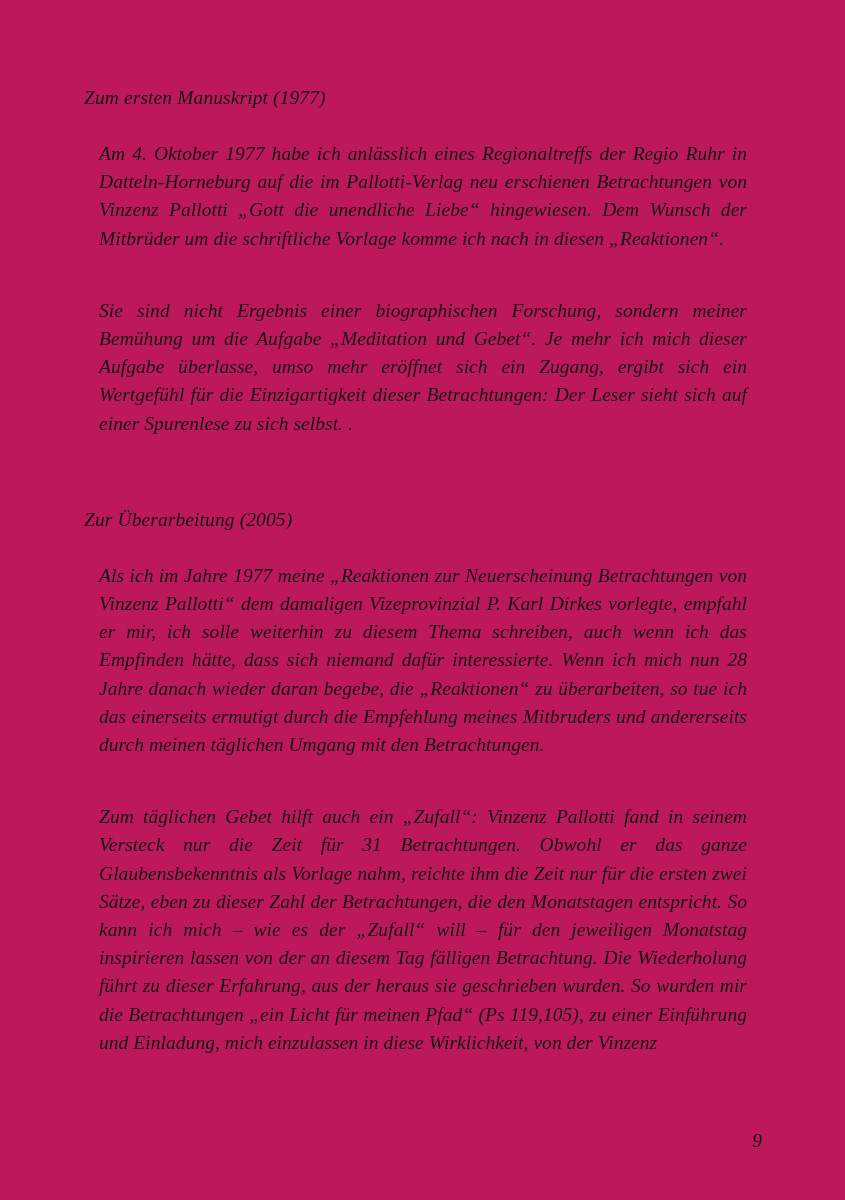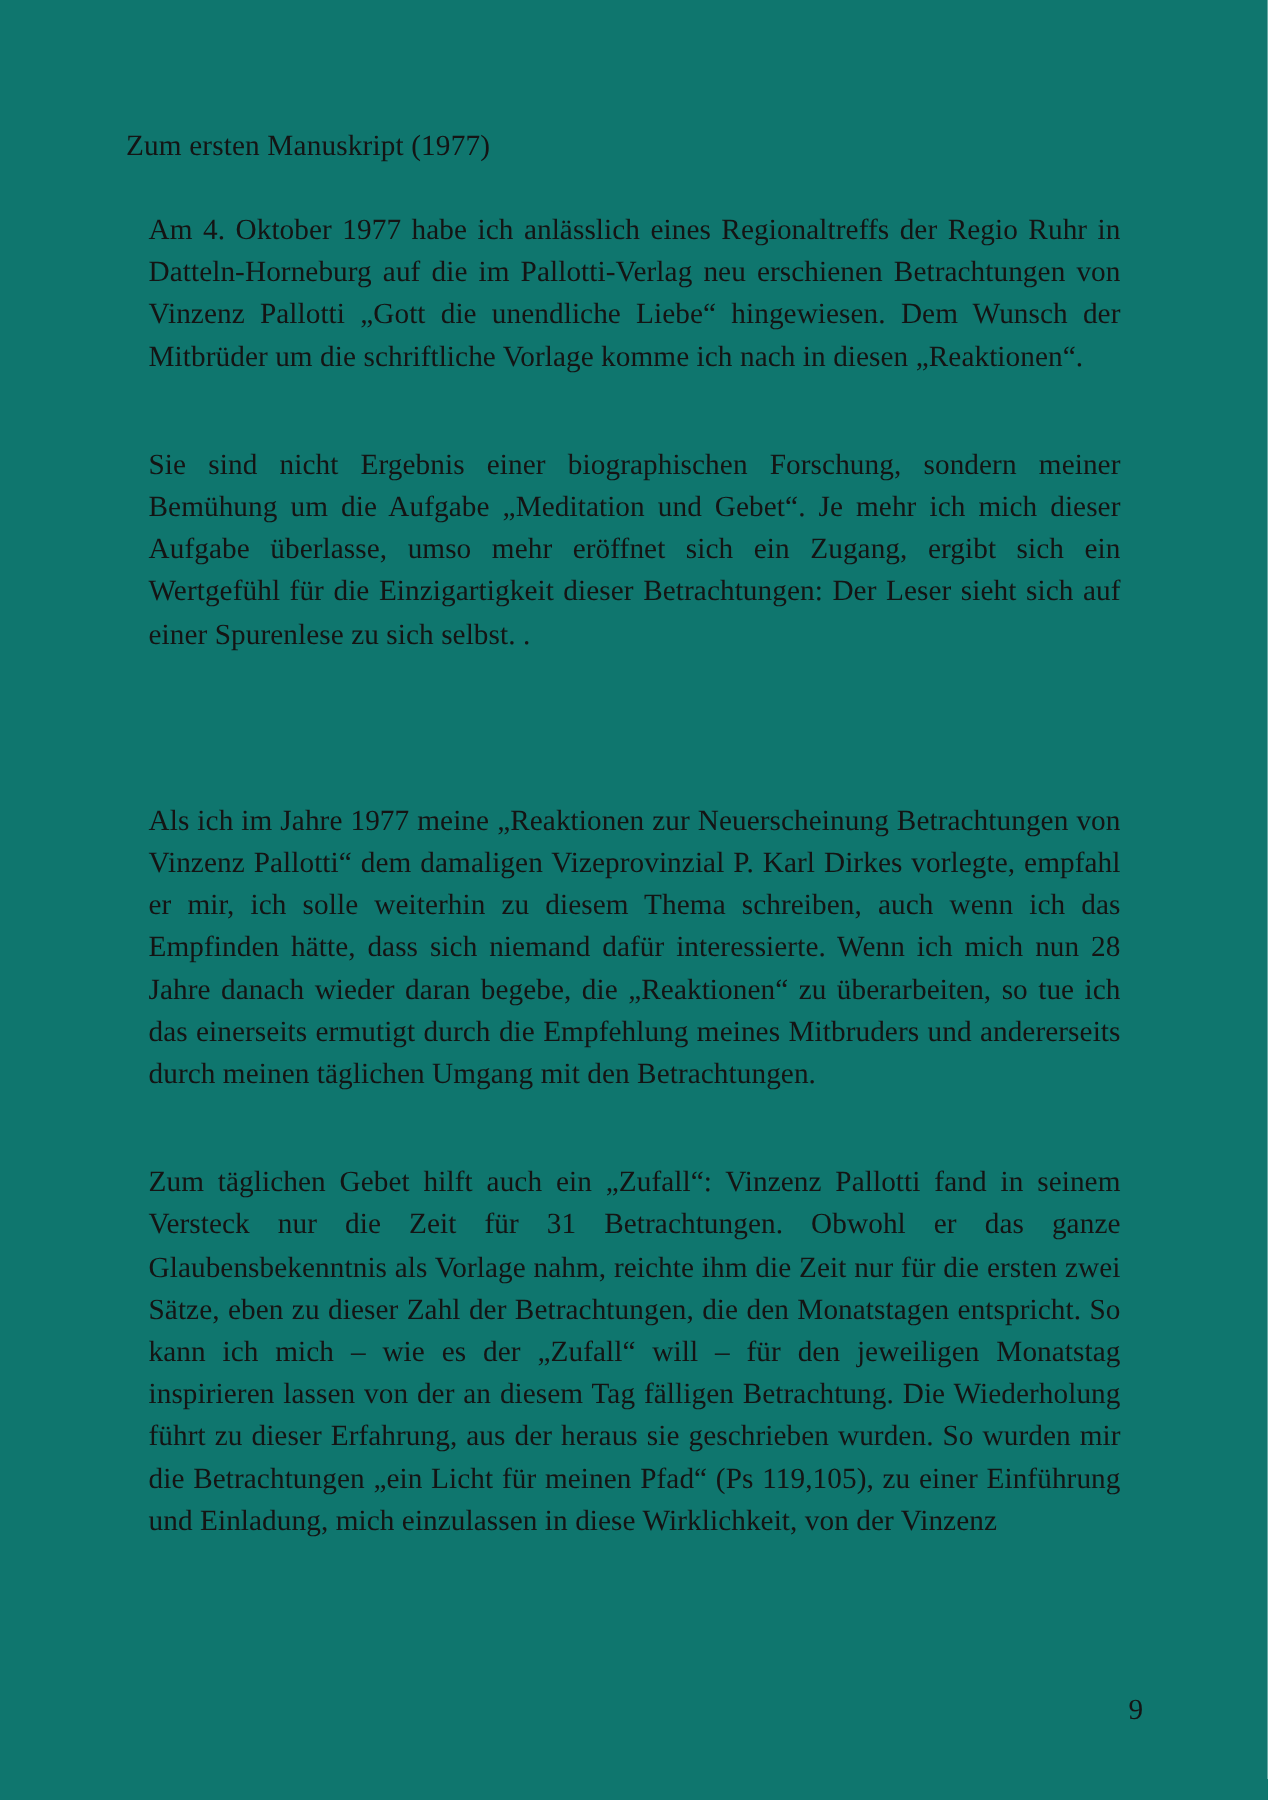--- a/index.html
+++ b/index.html
@@ -13,21 +13,22 @@
     position: relative;
     font-family: "Liberation Serif", "DejaVu Serif", serif;
     color: #1a1a1a;
     overflow: hidden;
   }
   .page {
     position: absolute;
     left: 0; top: 0;
     width: 845px;
     height: 1200px;
-    background: #0f766e;
+    background: #be185d;
+    font-style: italic;
   }
   .text-column {
     position: absolute;
     left: 84px;
     top: 84px;
     width: 678px;
   }
   .section-heading {
     font-size: 19.5px;
     line-height: 28px;
@@ -74,20 +75,21 @@
     <div class="gap-after-heading"></div>
 
     <p class="para">Am 4. Oktober 1977 habe ich anlässlich eines Regionaltreffs der Regio Ruhr in Datteln-Horneburg auf die im Pallotti-Verlag neu erschienen Betrachtungen von Vinzenz Pallotti „Gott die unendliche Liebe“ hingewiesen. Dem Wunsch der Mitbrüder um die schriftliche Vorlage komme ich nach in diesen „Reaktionen“.</p>
 
     <div class="gap-between-paras"></div>
 
     <p class="para">Sie sind nicht Ergebnis einer biographischen Forschung, sondern meiner Bemühung um die Aufgabe „Meditation und Gebet“. Je mehr ich mich dieser Aufgabe überlasse, umso mehr eröffnet sich ein Zugang, ergibt sich ein Wertgefühl für die Einzigartigkeit dieser Betrachtungen: Der Leser sieht sich auf einer Spurenlese zu sich selbst. .</p>
 
     <div class="gap-section"></div>
 
+    <h2 class="section-heading">Zur Überarbeitung (2005)</h2>
 
     <div class="gap-after-heading"></div>
 
     <p class="para">Als ich im Jahre 1977 meine „Reaktionen zur Neuerscheinung Betrachtungen von Vinzenz Pallotti“ dem damaligen Vizeprovinzial P. Karl Dirkes vorlegte, empfahl er mir, ich solle weiterhin zu diesem Thema schreiben, auch wenn ich das Empfinden hätte, dass sich niemand dafür interessierte. Wenn ich mich nun 28 Jahre danach wieder daran begebe, die „Reaktionen“ zu überarbeiten, so tue ich das einerseits ermutigt durch die Empfehlung meines Mitbruders und andererseits durch meinen täglichen Umgang mit den Betrachtungen.</p>
 
     <div class="gap-between-paras"></div>
 
     <p class="para">Zum täglichen Gebet hilft auch ein „Zufall“: Vinzenz Pallotti fand in seinem Versteck nur die Zeit für 31 Betrachtungen. Obwohl er das ganze Glaubensbekenntnis als Vorlage nahm, reichte ihm die Zeit nur für die ersten zwei Sätze, eben zu dieser Zahl der Betrachtungen, die den Monatstagen entspricht. So kann ich mich – wie es der „Zufall“ will – für den jeweiligen Monatstag inspirieren lassen von der an diesem Tag fälligen Betrachtung. Die Wiederholung führt zu dieser Erfahrung, aus der heraus sie geschrieben wurden. So wurden mir die Betrachtungen „ein Licht für meinen Pfad“ (Ps 119,105), zu einer Einführung und Einladung, mich einzulassen in diese Wirklichkeit, von der Vinzenz</p>
 
   </div>

